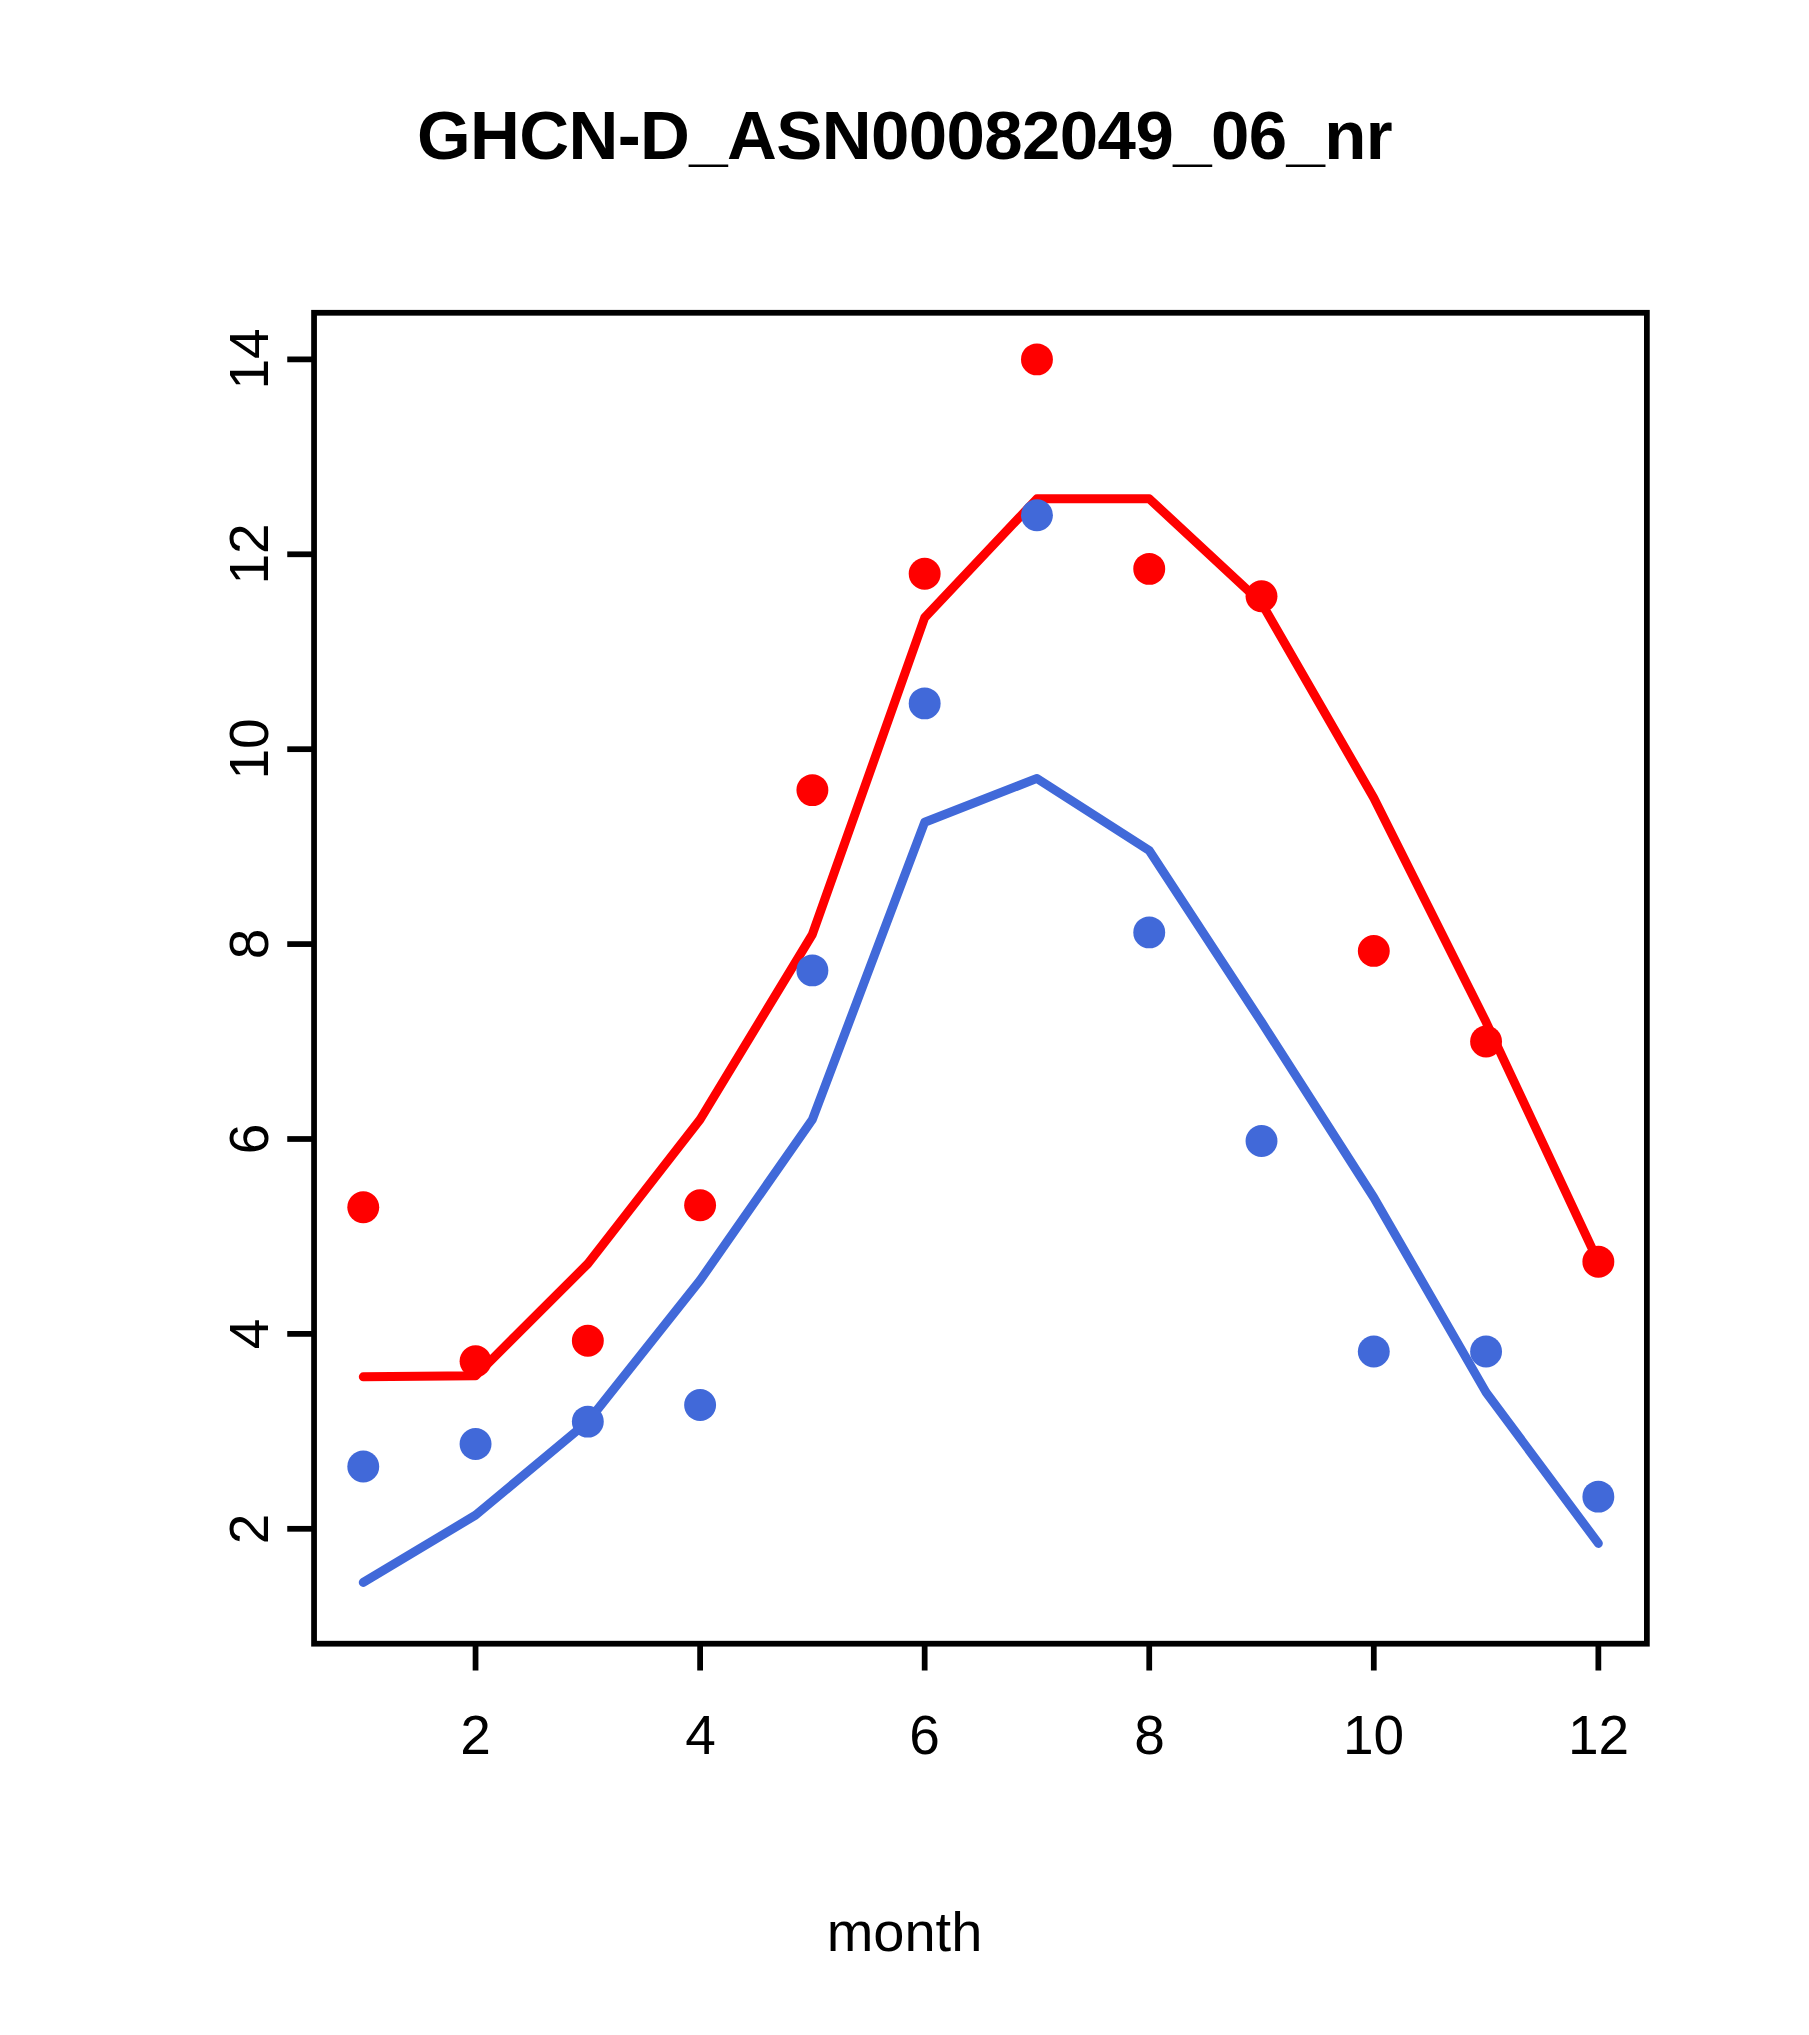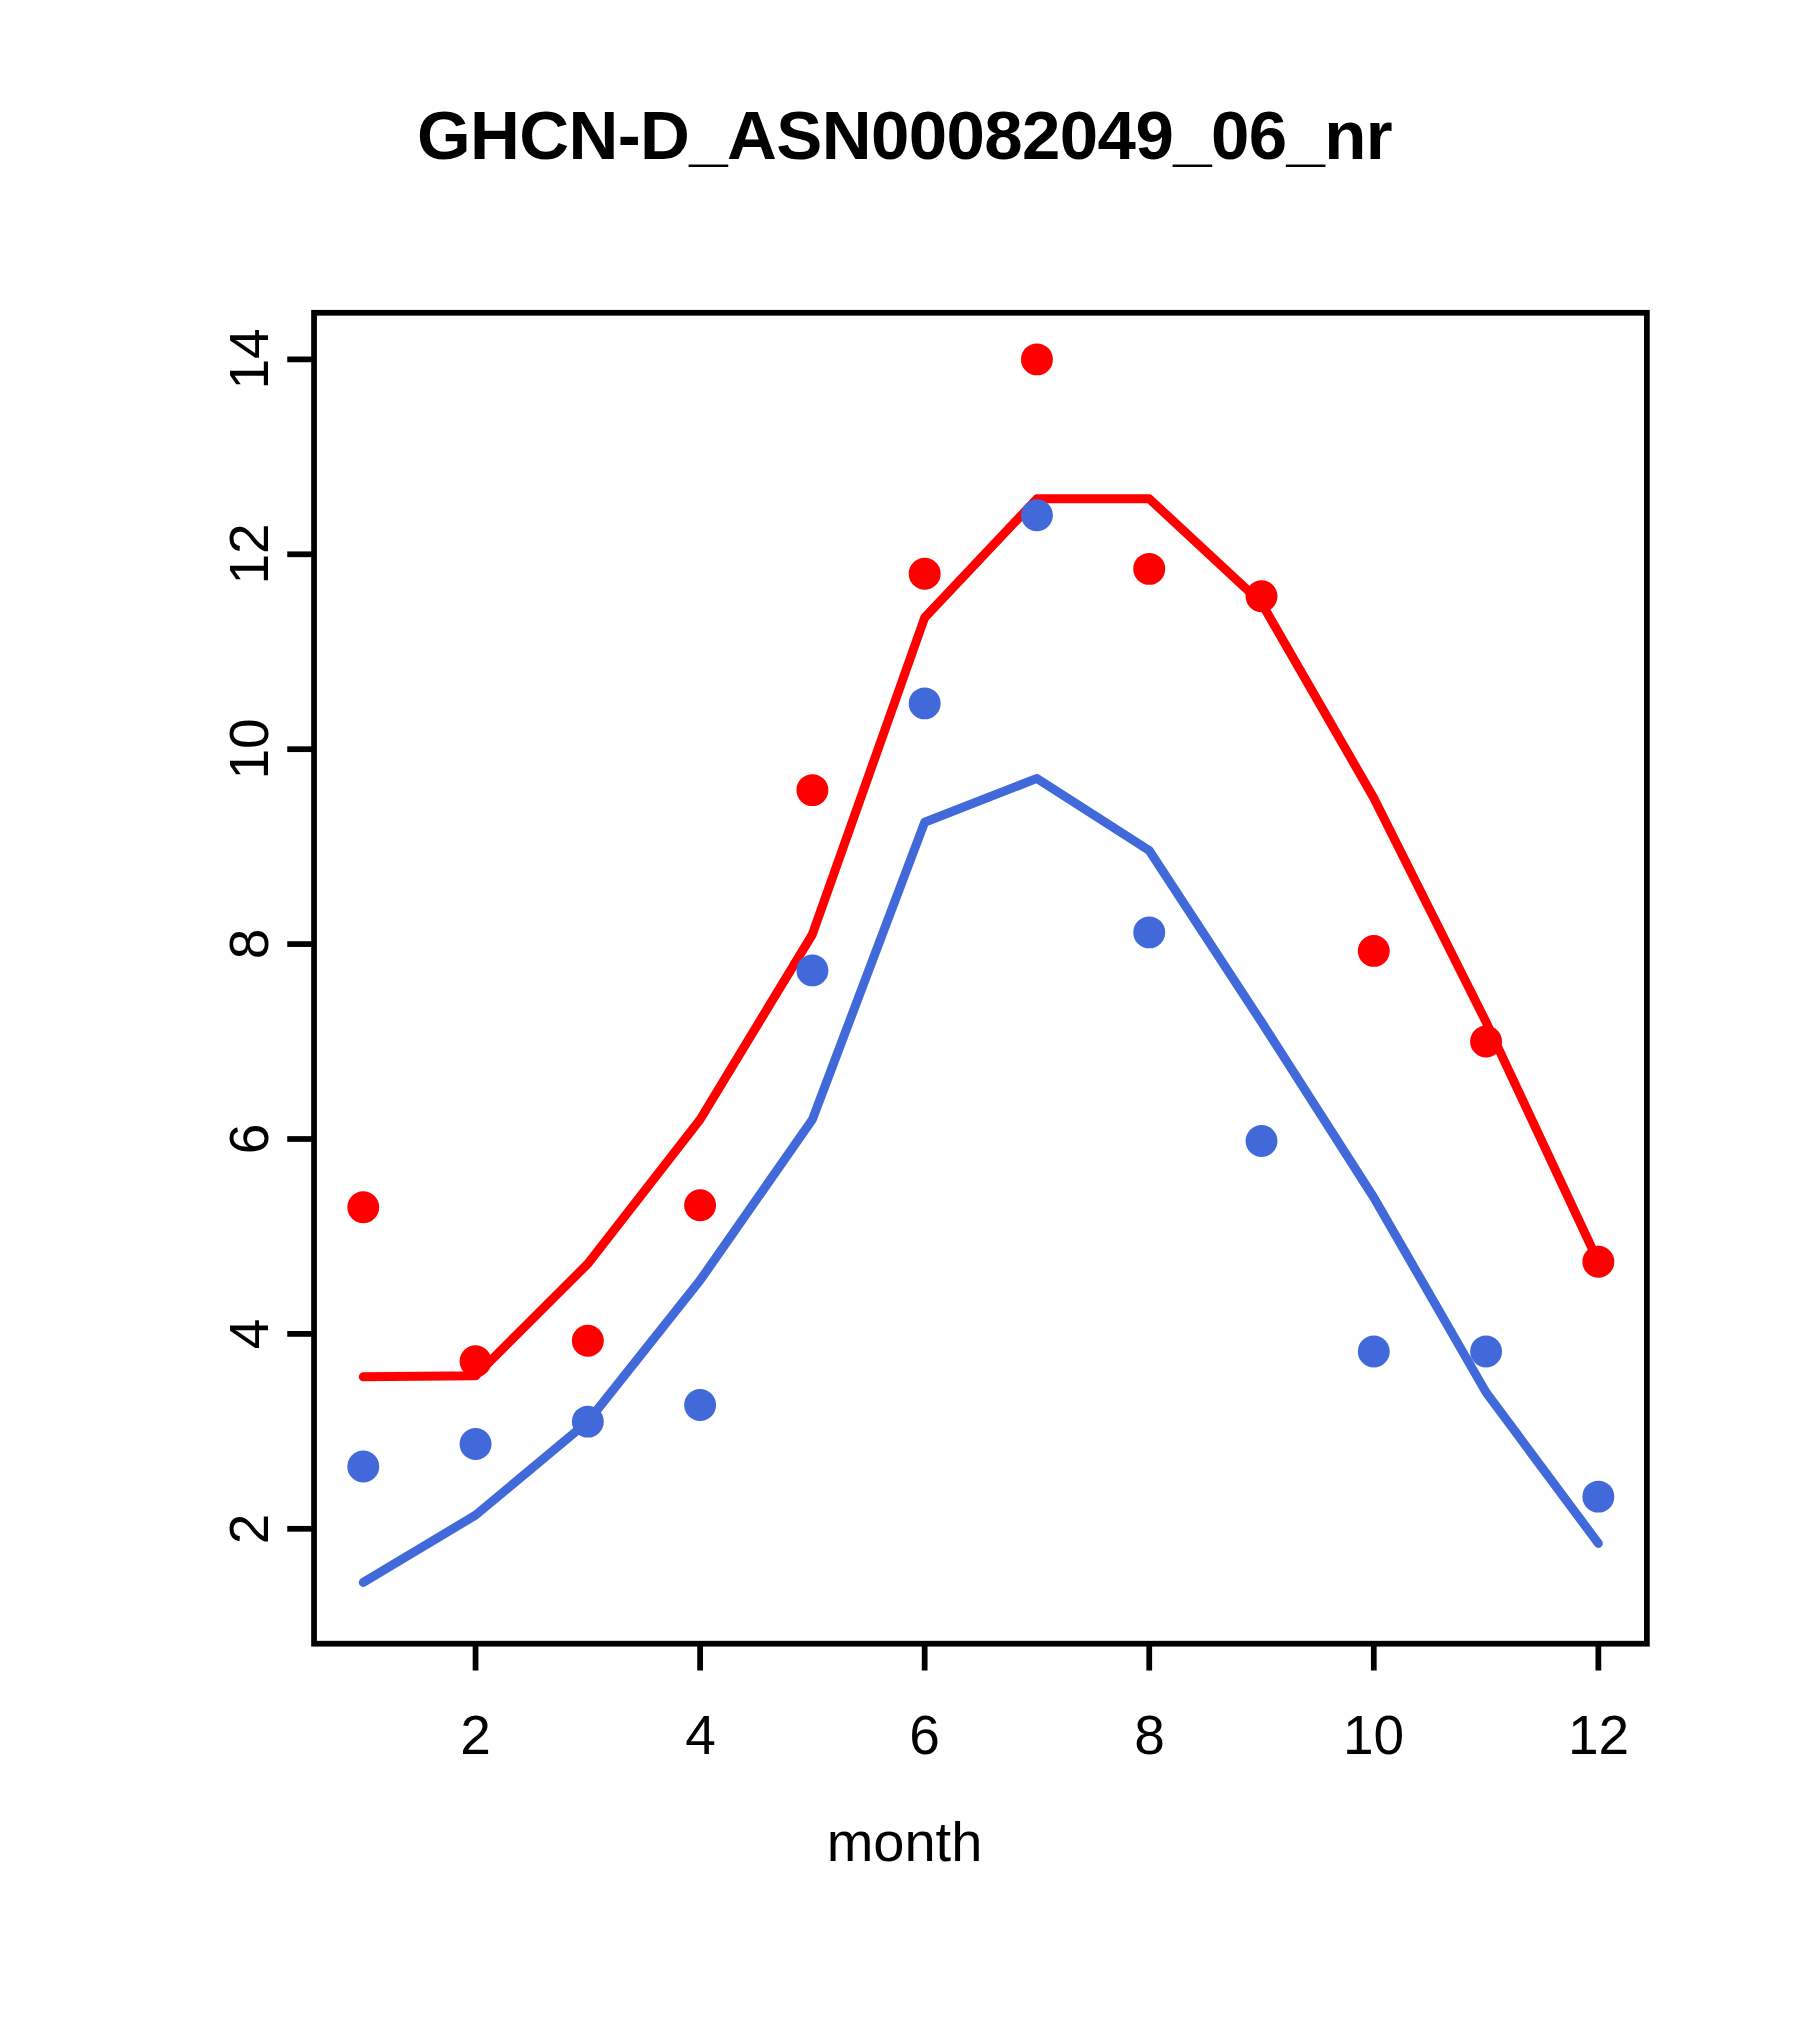--- a/index.html
+++ b/index.html
@@ -14,21 +14,21 @@
 
   #plot-svg{position:absolute;left:0;top:0;width:1809px;height:2035px;}
 
   .axis-tick-label{
     position:absolute;font-size:55px;font-family:"Liberation Sans",sans-serif;
     color:#000;white-space:nowrap;
   }
   .y-tick-label{transform-origin:center center;transform:rotate(-90deg);}
 
   #x-axis-title{
-    position:absolute;left:0;top:1809px;width:1809px;text-align:center;
+    position:absolute;left:0;top:1899px;width:1809px;text-align:center;
     font-size:56px;font-family:"Liberation Sans",sans-serif;
   }
 </style>
 </head>
 <body>
 
 <div id="root">
 
   <div id="chart-title">GHCN-D_ASN00082049_06_nr</div>
 

